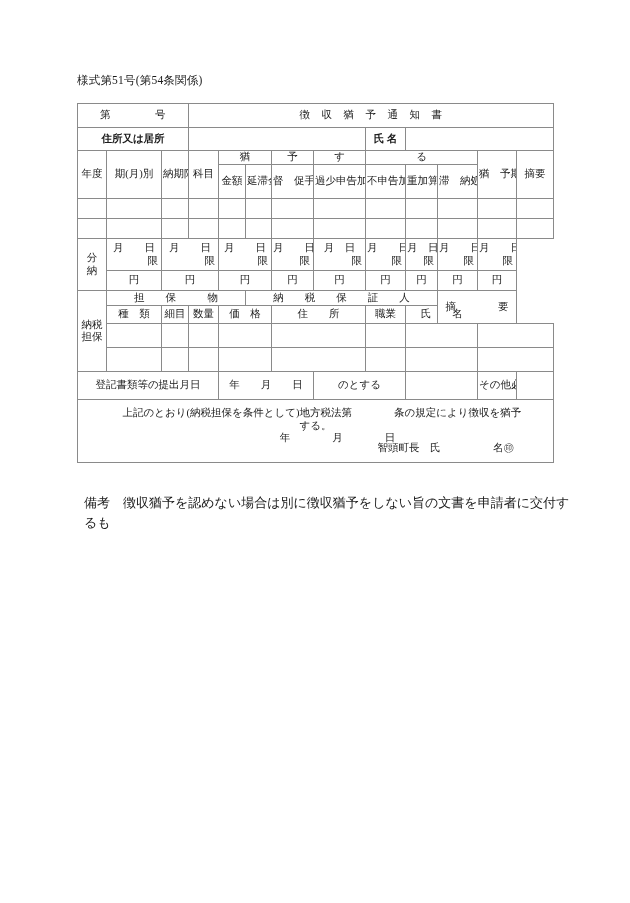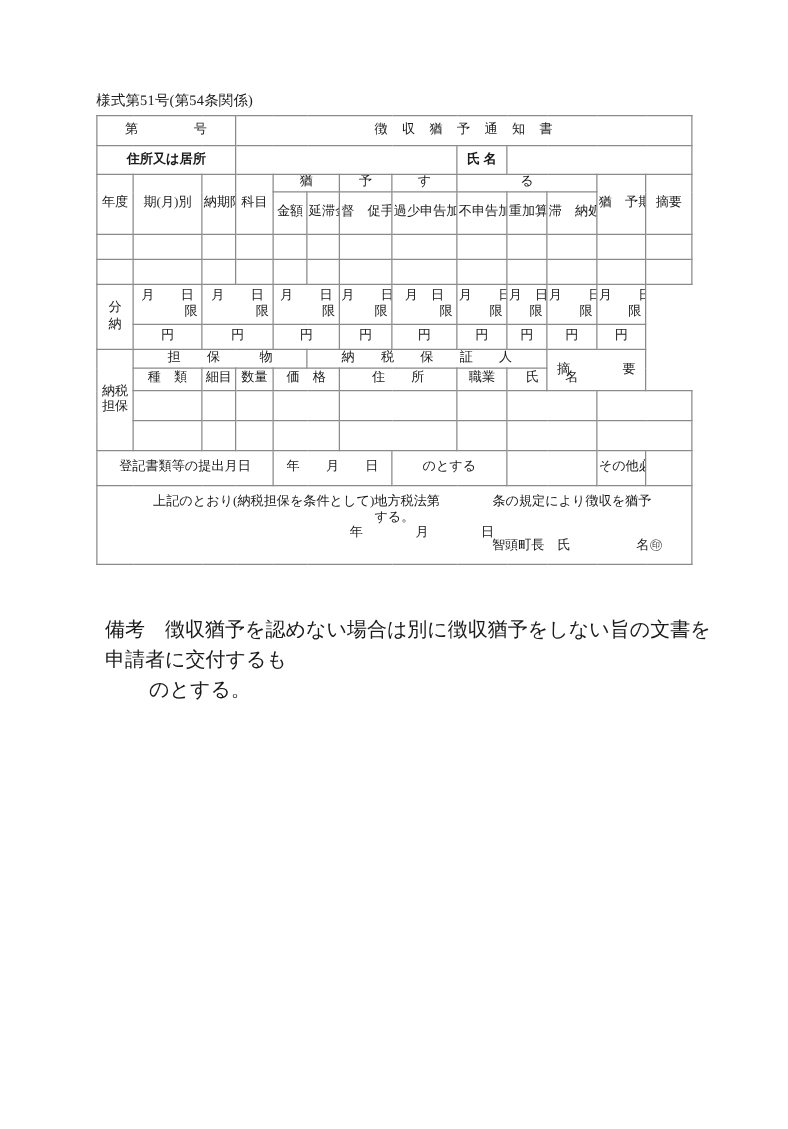--- a/index.html
+++ b/index.html
@@ -26,21 +26,21 @@
     position: absolute;
     left: 77px;
     top: 73px;
     font-size: 11.5px;
     letter-spacing: 0.2px;
     white-space: nowrap;
   }
   table.form {
     position: absolute;
     left: 77px;
-    top: 92px;
+    top: 103px;
     width: 476px;
     border-collapse: collapse;
     table-layout: fixed;
   }
   table.form td {
     border: 1px solid #8a8a8a;
     font-size: 10.5px;
     line-height: 1.18;
     padding: 0 1px;
     text-align: center;
@@ -74,27 +74,27 @@
     height: 62px;
     text-align: left;
     vertical-align: top;
     font-size: 11px;
     padding: 5px 6px 2px 6px;
     white-space: normal;
     line-height: 1.55;
   }
   .stmt-line1 { text-indent: 1.2em; }
   .stmt-date { padding-left: 4.2em; }
-  .stmt-sign { text-align: right; padding-right: 22px; margin-top: -2px; }
+  .stmt-sign { text-align: right; padding-right: 38px; margin-top: -2px; }
   .note {
     position: absolute;
     left: 84px;
     top: 493px;
     width: 490px;
-    font-size: 16px;
+    font-size: 13px;
     line-height: 1.5;
   }
   .note-body { display: block; text-indent: 2.2em; margin-top: 0; }
 </style>
 </head>
 <body>
 
 <div class="page">
 
   <div class="form-id">様式第51号(第54条関係)</div>
@@ -293,16 +293,15 @@
         <div class="stmt-sign">
           <span>智頭町長</span>　<span>氏</span>　　　　　<span>名㊞</span>
         </div>
       </td>
     </tr>
   </tbody>
     </table>
 
   <div class="note">
     <span>備考</span>　<span>徴収猶予を認めない場合は別に徴収猶予をしない旨の文書を申請者に交付するも</span>
-    <span class="note-body">のとする。</span>
   </div>
 
 </div>
 
 </body></html>

